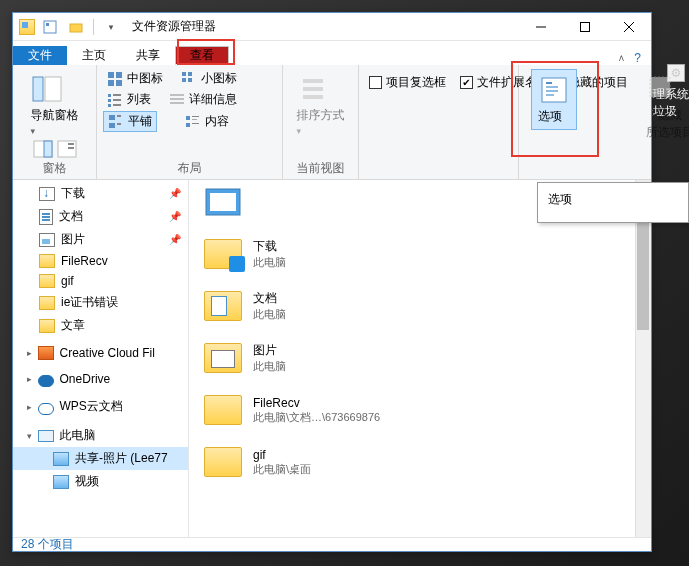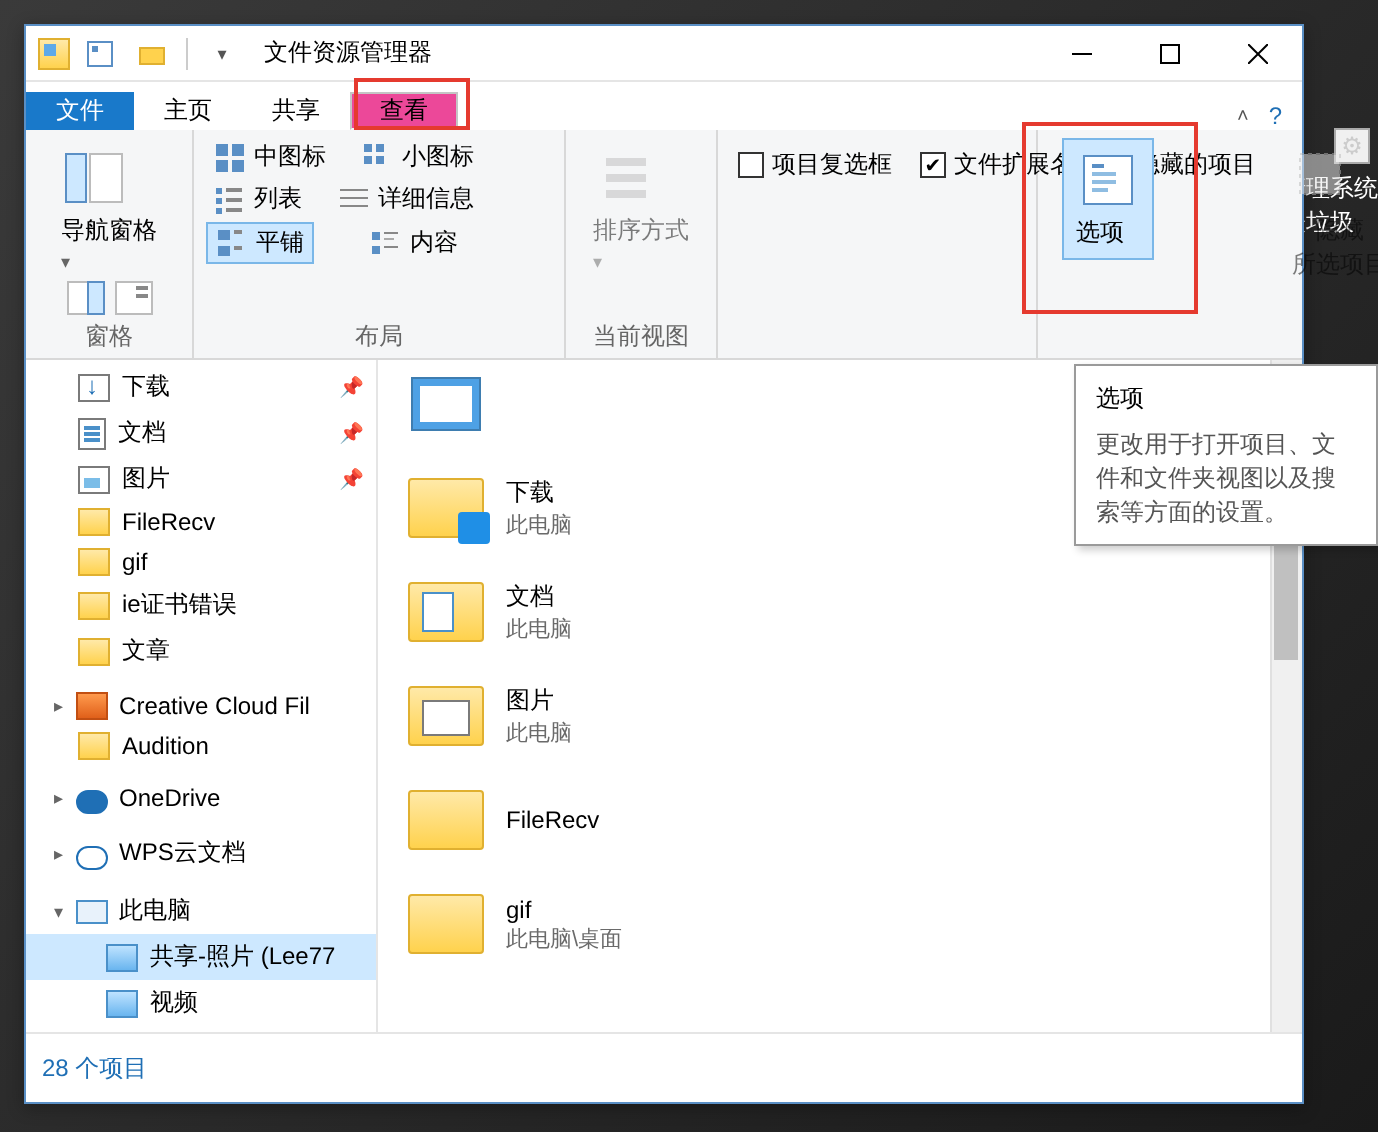--- a/index.html
+++ b/index.html
@@ -11,21 +11,21 @@
   .titlebar .app-icon { width:16px; height:16px; background:linear-gradient(#ffe9a8,#ffd24d); border:1px solid #e0b030; position:relative; }
   .titlebar .app-icon::after{content:"";position:absolute;left:2px;top:2px;width:6px;height:6px;background:#5da9e9;}
   .titlebar .qbtn { width:22px; height:22px; display:flex; align-items:center; justify-content:center; color:#555; }
   .titlebar .sep { width:1px; height:16px; background:#ccc; margin:0 2px;}
   .titlebar .title { margin-left:10px; color:#000; }
   .titlebar .spacer { flex:1; }
   .titlebar .winbtn { width:44px; height:28px; display:flex; align-items:center; justify-content:center; color:#333; }
   .ribbon-tabs { height:24px; display:flex; align-items:flex-end; background:#fff; font-size:12px; position:relative; }
   .ribbon-tabs .tab { padding:0 14px; display:flex; align-items:center; border:1px solid transparent; cursor:default; }
   .ribbon-tabs .tab.file { background:#1979ca; color:#fff; }
-  .ribbon-tabs .tab.active { border:1px solid #c5c5c5; border-bottom-color:#f5f6f7; background:#ec4899; }
+  .ribbon-tabs .tab.active { border:1px solid #c5c5c5; border-bottom-color:#f5f6f7; background:#b91c1c; }
   .ribbon-tabs .highlight { position:absolute; border:2px solid #e53a2f; pointer-events:none; }
   .ribbon-tabs .help { margin-left:auto; display:flex; align-items:center; padding-right:10px; gap:10px; color:#555;}
   .ribbon { background:#f5f6f7; border-bottom:1px solid #d8d8d8; display:flex; font-size:12px; min-height:110px; position:relative;}
   .rgroup { border-right:1px solid #d8d8d8; padding:4px 6px 2px 6px; display:flex; flex-direction:column; }
   .rgroup .body { flex:1; display:flex; align-items:flex-start; gap:6px; }
   .rgroup .label { text-align:center; color:#666; font-size:12px; padding-top:2px;}
   .bigbtn { display:flex; flex-direction:column; align-items:flex-start; gap:2px; padding:4px 6px; }
   .bigbtn .ic { width:32px; height:32px; }
   .smallrow { display:flex; align-items:center; gap:4px; padding:1px 4px; white-space:nowrap;}
   .smallrow .ic { width:16px; height:16px; }
@@ -51,21 +51,21 @@
   .dl-ic::after{content:"↓";position:absolute;left:3px;top:-2px;color:#1f6fb5;font-size:12px;}
   .filepane { flex:1; overflow:auto; padding:6px 10px; font-size:12px; }
   .fitem { display:flex; align-items:center; gap:10px; padding:8px 4px; }
   .fitem .big-ic { width:40px; height:36px; display:flex; align-items:center; justify-content:center; }
   .fitem .big-folder { width:38px; height:30px; background:linear-gradient(#ffe9a8,#ffd24d); border:1px solid #e0b030; border-radius:2px; position:relative;}
   .fitem .big-folder.dl::after{content:"";position:absolute;right:-4px;bottom:-4px;width:16px;height:16px;background:#1f8fe6;border-radius:2px;}
   .fitem .big-folder.doc::after{content:"";position:absolute;left:6px;top:4px;width:14px;height:18px;background:#fff;border:1px solid #4a90c9;}
   .fitem .big-folder.pic::after{content:"";position:absolute;left:6px;top:6px;width:22px;height:16px;background:#fff;border:1px solid #7a7a7a;}
   .fitem .meta { display:flex; flex-direction:column; }
   .fitem .meta .sub { color:#6a6a6a; font-size:11px; }
-  .statusbar { height:35px; border-top:1px solid #e5e5e5; display:flex; align-items:center; padding:0 8px; font-size:12px; color:#1f6fb5; background:#fff;}
+  .statusbar { height:14px; border-top:1px solid #e5e5e5; display:flex; align-items:center; padding:0 8px; font-size:12px; color:#1f6fb5; background:#fff;}
   .tooltip { position:absolute; background:#fff; border:1px solid #9a9a9a; padding:8px 10px; font-size:12px; width:152px; box-shadow:2px 2px 4px rgba(0,0,0,0.2); }
   .tooltip .tt-title { font-weight:400; margin-bottom:6px; }
   .tooltip .tt-body { color:#555; line-height:1.4; }
   .desk-side { position:absolute; right:0; top:86px; color:#fff; font-size:12px; text-align:left;}
   .desk-gear { position:absolute; right:4px; top:64px; width:18px; height:18px; border:1px solid #aaa; display:flex;align-items:center;justify-content:center;color:#ccc;font-size:12px;background:#f0f0f0;}
   svg{display:block;}
   .scroll-track{position:absolute;right:0;top:0;width:16px;height:100%;background:#f0f0f0;border-left:1px solid #e0e0e0;}
   .scroll-thumb{position:absolute;right:2px;width:12px;background:#c0c0c0;}
 </style>
 </head>
@@ -320,24 +320,20 @@
         </div>
       <div class="nav-item">
           <span class="folder-ic"></span>
           <span>文章</span>
         </div>
       <div class="nav-item" style="padding-left:14px;margin-top:6px;">
           <span style="color:#666;font-size:9px;">▸</span>
           <span class="folder-ic" style="background:linear-gradient(#ff9a4d,#e0601a);border-color:#c24f12;"></span>
           <span>Creative Cloud Fil</span>
         </div>
-      <div class="nav-item">
-          <span class="folder-ic"></span>
-          <span>Audition</span>
-        </div>
       <div class="nav-item" style="padding-left:14px;margin-top:6px;">
           <span style="color:#666;font-size:9px;">▸</span>
           <span class="cloud-ic fill"></span>
           <span>OneDrive</span>
         </div>
       <div class="nav-item" style="padding-left:14px;margin-top:6px;">
           <span style="color:#666;font-size:9px;">▸</span>
           <span class="cloud-ic"></span>
           <span>WPS云文档</span>
         </div>
@@ -396,20 +392,21 @@
               <span>图片</span>
               <span class="sub">此电脑</span>
             </div>
           </div>
           <div class="fitem">
             <div class="big-ic">
               <div class="big-folder "></div>
             </div>
             <div class="meta">
               <span>FileRecv</span>
+              <span class="sub">此电脑\文档…\673669876</span>
             </div>
           </div>
           <div class="fitem">
             <div class="big-ic">
               <div class="big-folder "></div>
             </div>
             <div class="meta">
               <span>gif</span>
               <span class="sub">此电脑\桌面</span>
             </div>
@@ -421,14 +418,13 @@
     </div>
   </div>
 
   <div class="statusbar">
     <span>28 个项目</span>
   </div>
 </div>
 
 <div class="tooltip" style="left:537px; top:182px;">
   <div class="tt-title">选项</div>
-  <div class="tt-body">更改用于打开项目、文件和文件夹视图以及搜索等方面的设置。</div>
 </div>
 
 </body></html>

